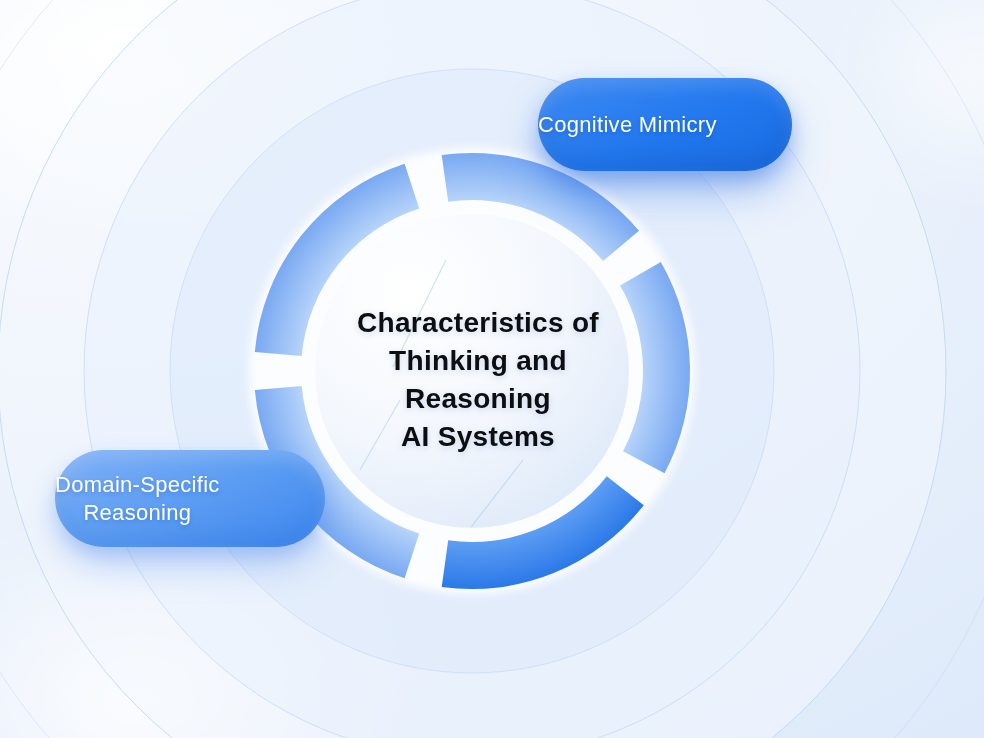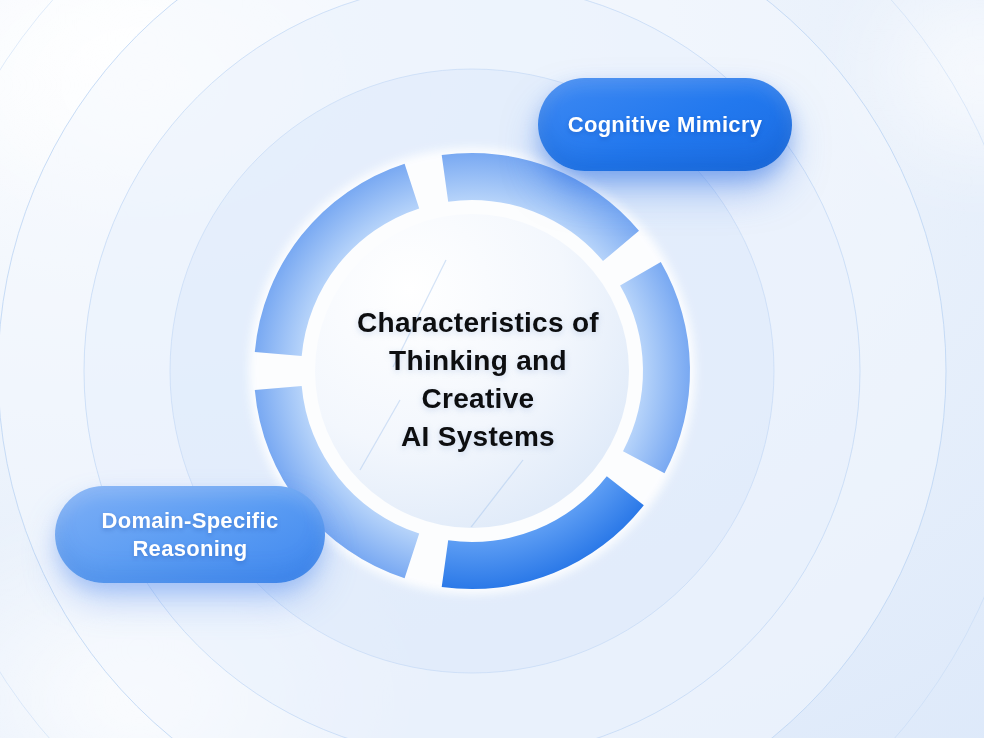--- a/index.html
+++ b/index.html
@@ -22,23 +22,23 @@
     background:radial-gradient(closest-side,rgba(255,255,255,.8),rgba(255,255,255,0));}
   svg.diagram{position:absolute;left:0;top:0;}
   .center-title{
     position:absolute;left:272px;top:304px;width:412px;
     font-size:28px;font-weight:800;line-height:38px;letter-spacing:.3px;
     text-align:center;color:var(--title-color,#0d0e10);
     white-space:pre-line;
     text-shadow:0 2px 6px rgba(130,160,210,.35);
   }
   .pill{
-    position:absolute;display:flex;align-items:center;justify-content:center;
+    position:absolute;display:flex;align-items:center;justify-content:flex-start;
     border-radius:50px;color:var(--pill-text,#ffffff);
-    font-weight:700;text-align:center;white-space:pre-line;
+    font-weight:400;text-align:center;white-space:pre-line;
     letter-spacing:.3px;line-height:1.25;
     text-shadow:0 2px 4px rgba(10,50,140,.25);
   }
   .pill.primary{
     background:linear-gradient(155deg,
       var(--pill-primary-start,#3f8af3) 0%,
       var(--pill-primary-mid,#2278ee) 55%,
       var(--pill-primary-end,#1a6ce2) 100%);
     box-shadow:0 22px 40px -6px rgba(50,115,230,.50),
                0 8px 18px rgba(50,115,230,.28),
@@ -47,21 +47,20 @@
   }
   .pill.light{
     background:linear-gradient(155deg,
       var(--pill-light-start,#7fb0f6) 0%,
       var(--pill-light-mid,#5c9df3) 50%,
       var(--pill-light-end,#3e87ef) 100%);
     box-shadow:0 20px 38px -6px rgba(90,145,240,.45),
                0 8px 16px rgba(90,145,240,.22),
                inset 0 -12px 22px rgba(20,80,180,.12),
                inset 0 8px 16px rgba(255,255,255,.18);
-    margin-top:36px;
   }
   .pill-cognitive{left:538px;top:78px;width:254px;height:93px;font-size:22px;}
   .pill-creative{left:40px;top:197px;width:268px;height:95px;font-size:22px;}
   .pill-landmark{left:683px;top:318px;width:272px;height:96px;font-size:21px;}
   .pill-learning{left:553px;top:551px;width:272px;height:94px;font-size:22px;}
   .pill-domain{left:55px;top:450px;width:270px;height:97px;font-size:22px;}
 </style>
 </head>
 <body>
 
@@ -117,21 +116,21 @@
 
     <g clip-path="url(#discClip)" stroke="#9fc0ec" stroke-width="1.2" stroke-opacity="0.45">
       <line x1="393" y1="367" x2="446" y2="260"></line>
       <line x1="360" y1="470" x2="400" y2="400"></line>
       <line x1="465" y1="535" x2="523" y2="460"></line>
     </g>
   </svg>
 
   <div class="center-title">Characteristics of
 Thinking and
-Creative
+Reasoning
 AI Systems</div>
 
   <div class="pill primary pill-cognitive">
     <span>Cognitive Mimicry</span>
   </div>
   <div class="pill light pill-domain">
     <span>Domain-Specific
 Reasoning</span>
   </div>
 

